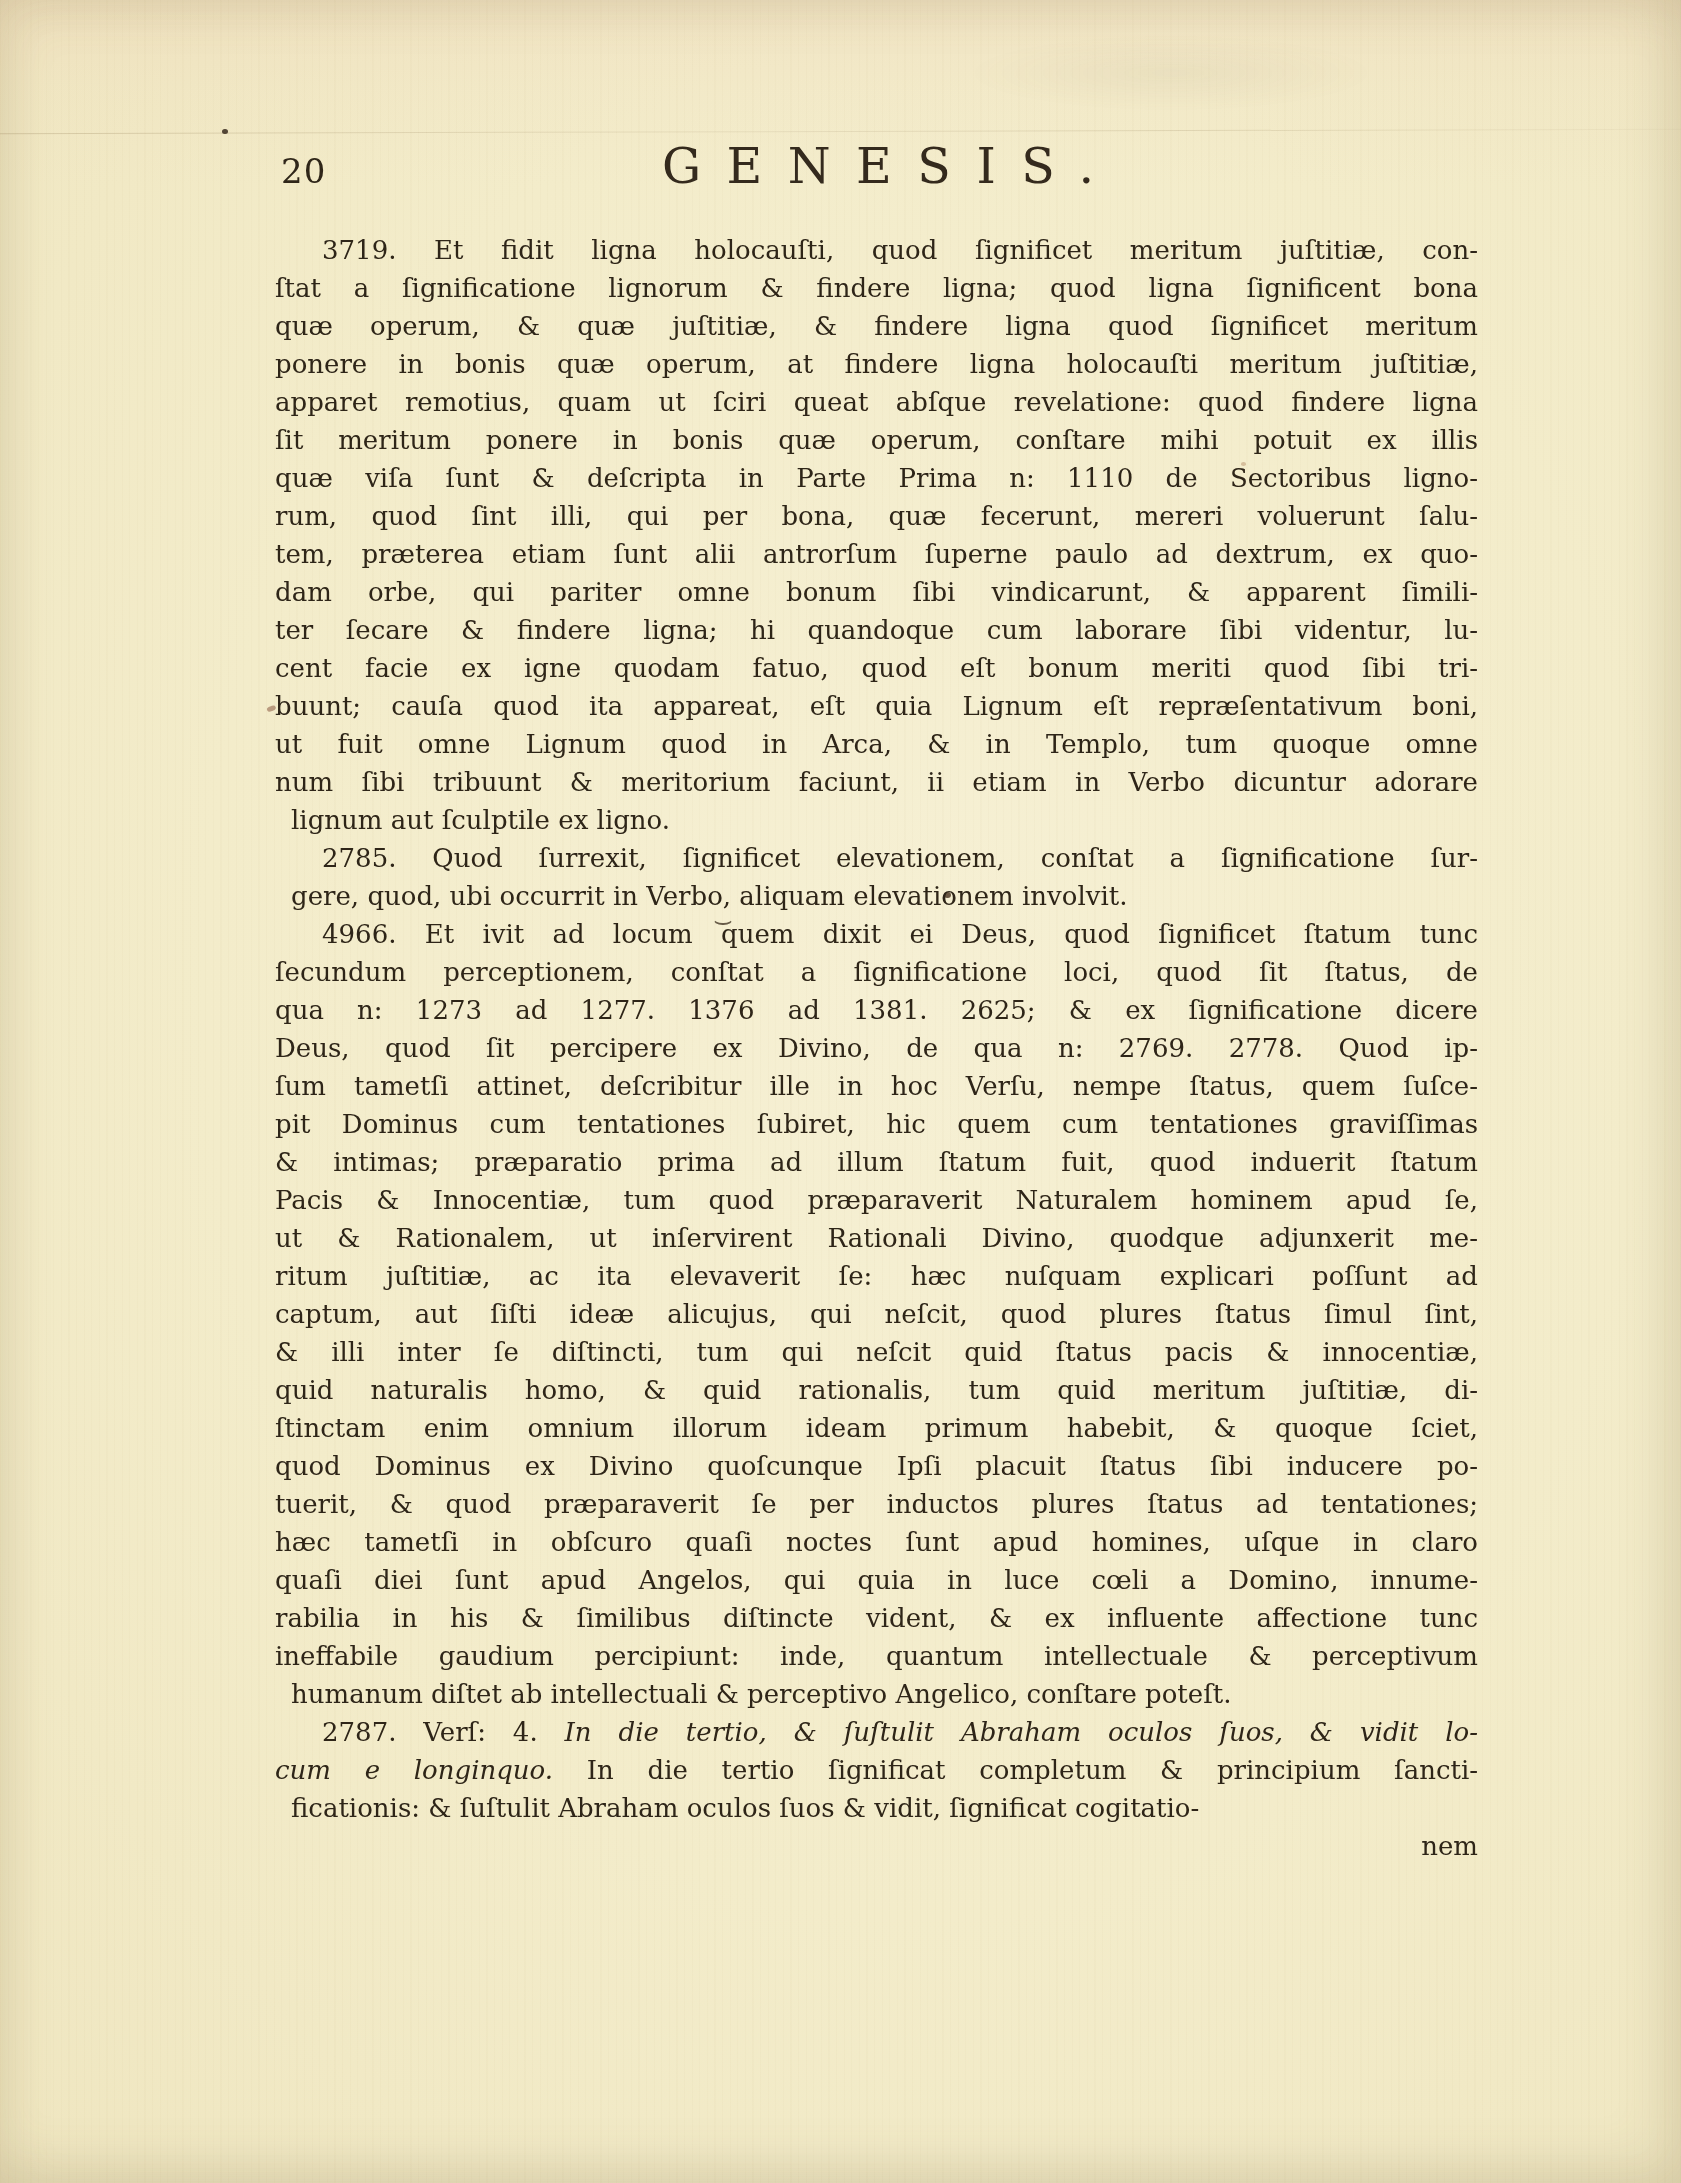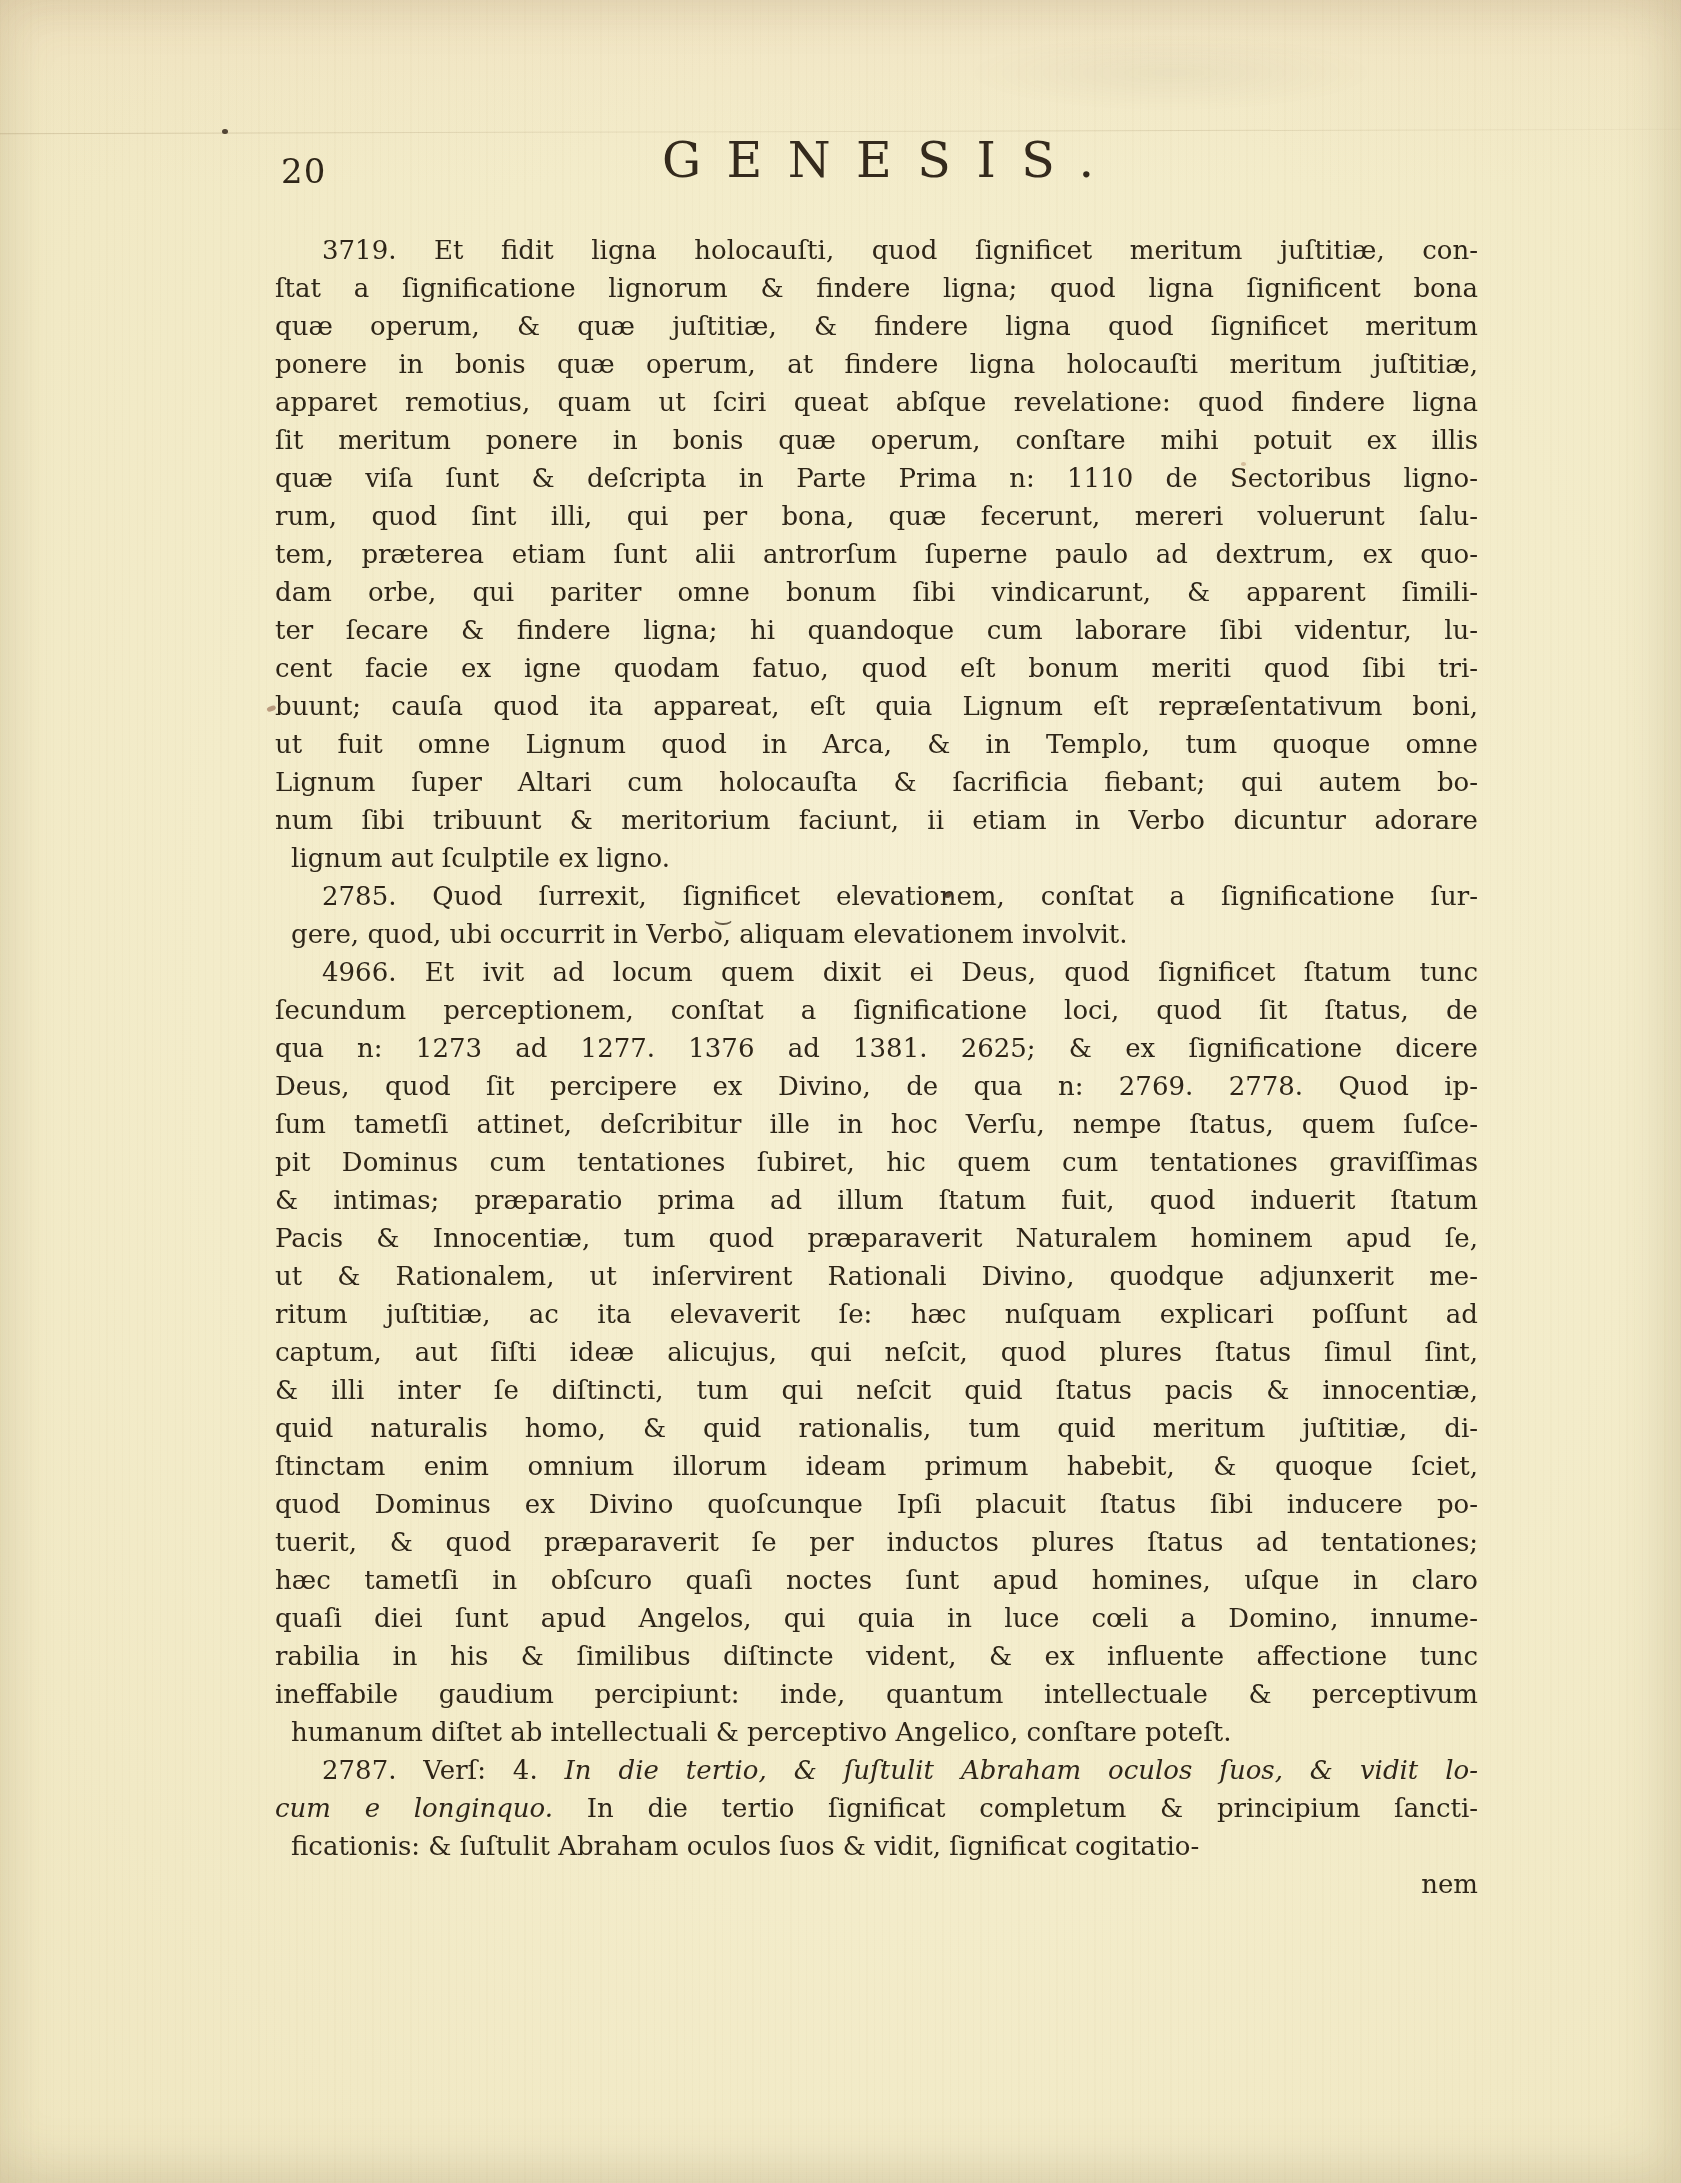--- a/index.html
+++ b/index.html
@@ -49,21 +49,21 @@
     border:1.8px solid rgba(0,0,0,0);
     border-bottom:2.3px solid rgba(55,42,25,0.75);
     border-radius:50%;
   }
   .header{position:absolute;left:275px;top:0;width:1206px;height:211px;}
   .pagenum{
     position:absolute;left:5.9px;top:151px;
     font-size:34px;letter-spacing:1.2px;color:#2f2619;
   }
   .title{
-    position:absolute;left:0;top:132px;width:100%;
+    position:absolute;left:0;top:138px;width:100%;
     text-align:center;
     font-size:49px;
     letter-spacing:0.52em;
     text-indent:0.52em; 
     color:#342a1d;
     white-space:nowrap;
   }
   .body{
     position:absolute;left:275px;top:231px;width:1203px;
     font-size:26px;line-height:38px;
@@ -106,21 +106,20 @@
       <div class="line"><span>apparet remotius, quam ut ſciri queat abſque revelatione: quod findere ligna</span></div>
       <div class="line"><span>ſit meritum ponere in bonis quæ operum, conſtare mihi potuit ex illis</span></div>
       <div class="line"><span>quæ viſa ſunt &amp; deſcripta in Parte Prima n: 1110 de Sectoribus ligno-</span></div>
       <div class="line"><span>rum, quod ſint illi, qui per bona, quæ fecerunt, mereri voluerunt ſalu-</span></div>
       <div class="line"><span>tem, præterea etiam ſunt alii antrorſum ſuperne paulo ad dextrum, ex quo-</span></div>
       <div class="line"><span>dam orbe, qui pariter omne bonum ſibi vindicarunt, &amp; apparent ſimili-</span></div>
       <div class="line"><span>ter ſecare &amp; findere ligna; hi quandoque cum laborare ſibi videntur, lu-</span></div>
       <div class="line"><span>cent facie ex igne quodam fatuo, quod eſt bonum meriti quod ſibi tri-</span></div>
       <div class="line"><span>buunt; cauſa quod ita appareat, eſt quia Lignum eſt repræſentativum boni,</span></div>
       <div class="line"><span>ut fuit omne Lignum quod in Arca, &amp; in Templo, tum quoque omne</span></div>
-      <div class="line"><span>Lignum ſuper Altari cum holocauſta &amp; ſacrificia fiebant; qui autem bo-</span></div>
       <div class="line"><span>num ſibi tribuunt &amp; meritorium faciunt, ii etiam in Verbo dicuntur adorare</span></div>
       <div class="line last"><span>lignum aut ſculptile ex ligno.</span></div>
       <div class="line indent"><span>2785. Quod ſurrexit, ſignificet elevationem, conſtat a ſignificatione ſur-</span></div>
       <div class="line last"><span>gere, quod, ubi occurrit in Verbo, aliquam elevationem involvit.</span></div>
       <div class="line indent"><span>4966. Et ivit ad locum quem dixit ei Deus, quod ſignificet ſtatum tunc</span></div>
       <div class="line"><span>ſecundum perceptionem, conſtat a ſignificatione loci, quod ſit ſtatus, de</span></div>
       <div class="line"><span>qua n: 1273 ad 1277. 1376 ad 1381. 2625; &amp; ex ſignificatione dicere</span></div>
       <div class="line"><span>Deus, quod ſit percipere ex Divino, de qua n: 2769. 2778. Quod ip-</span></div>
       <div class="line"><span>ſum tametſi attinet, deſcribitur ille in hoc Verſu, nempe ſtatus, quem ſuſce-</span></div>
       <div class="line"><span>pit Dominus cum tentationes ſubiret, hic quem cum tentationes graviſſimas</span></div>

